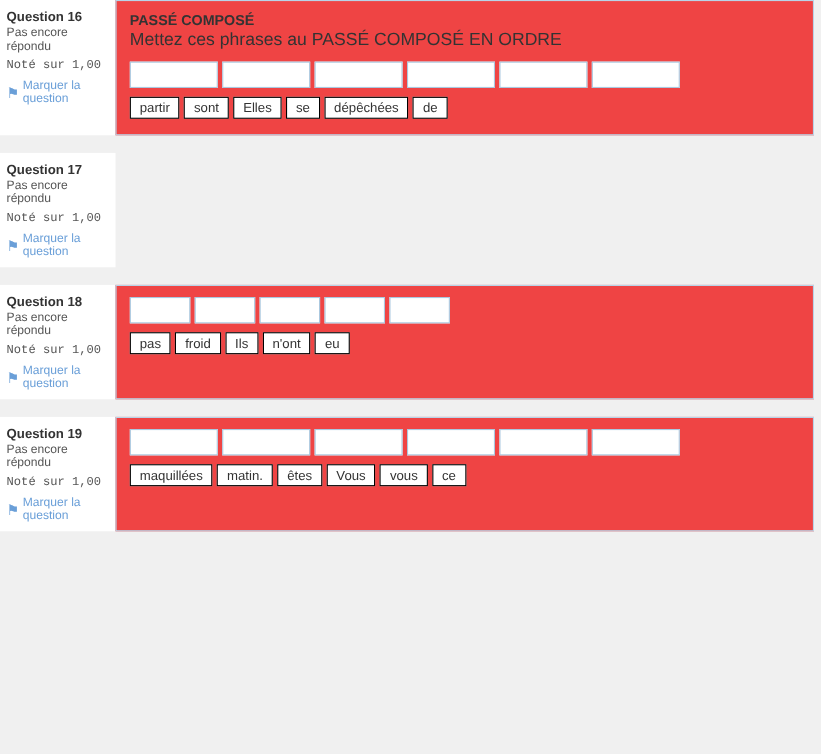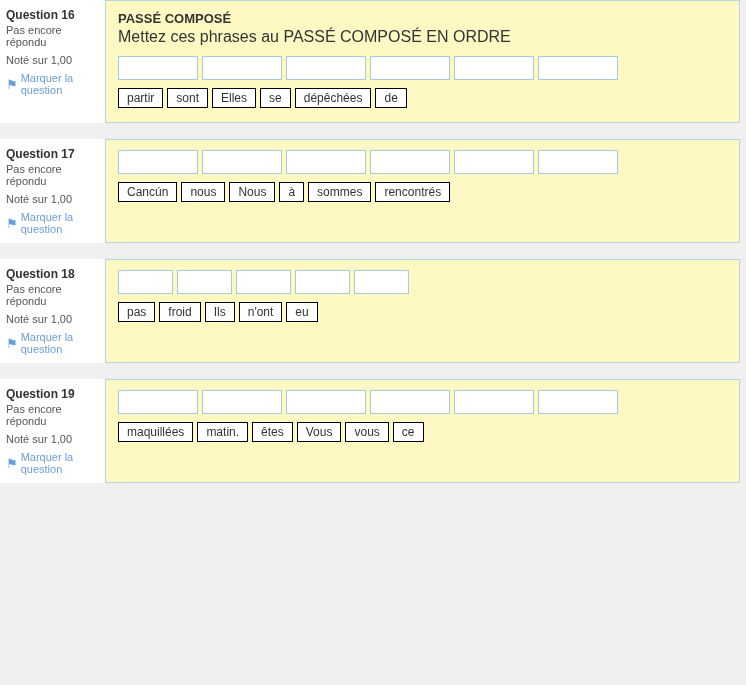--- a/index.html
+++ b/index.html
@@ -34,38 +34,39 @@
     }
     .sidebar .status {
       font-size: 11px;
       color: #555;
       margin-top: 2px;
     }
     .sidebar .note {
       font-size: 11px;
       color: #555;
       margin-top: 6px;
+      font-family: Liberation Mono, monospace;
     }
     .sidebar .mark-row {
       display: flex;
       align-items: center;
       margin-top: 6px;
       gap: 3px;
     }
     .sidebar .mark-icon {
       color: #6a9fd8;
       font-size: 13px;
     }
     .sidebar .mark-label {
       font-size: 11px;
       color: #6a9fd8;
     }
     .main-content {
       flex: 1;
-      background: #fef9c3;
+      background: #ef4444;
       border: 1px solid #b8d4e8;
       padding: 10px 12px 14px 12px;
     }
     .section-title {
       font-size: 13px;
       font-weight: bold;
       color: #333;
       margin-bottom: 2px;
     }
     .section-subtitle {
@@ -142,38 +143,20 @@
     <div class="question-block">
       <div class="sidebar">
         <div class="question-num">Question 17</div>
         <div class="status">Pas encore répondu</div>
         <div class="note">Noté sur 1,00</div>
         <div class="mark-row">
           <span class="mark-icon">⚑</span>
           <span class="mark-label">Marquer la question</span>
         </div>
       </div>
-      <div class="main-content">
-        <div class="answer-boxes">
-          <div class="answer-box"></div>
-          <div class="answer-box"></div>
-          <div class="answer-box"></div>
-          <div class="answer-box"></div>
-          <div class="answer-box"></div>
-          <div class="answer-box"></div>
-        </div>
-        <div class="word-bank">
-          <div class="word-chip">Cancún</div>
-          <div class="word-chip">nous</div>
-          <div class="word-chip">Nous</div>
-          <div class="word-chip">à</div>
-          <div class="word-chip">sommes</div>
-          <div class="word-chip">rencontrés</div>
-        </div>
-      </div>
     </div>
     <div style="height: 8px;"></div>
     <div class="question-block">
       <div class="sidebar">
         <div class="question-num">Question 18</div>
         <div class="status">Pas encore répondu</div>
         <div class="note">Noté sur 1,00</div>
         <div class="mark-row">
           <span class="mark-icon">⚑</span>
           <span class="mark-label">Marquer la question</span>

